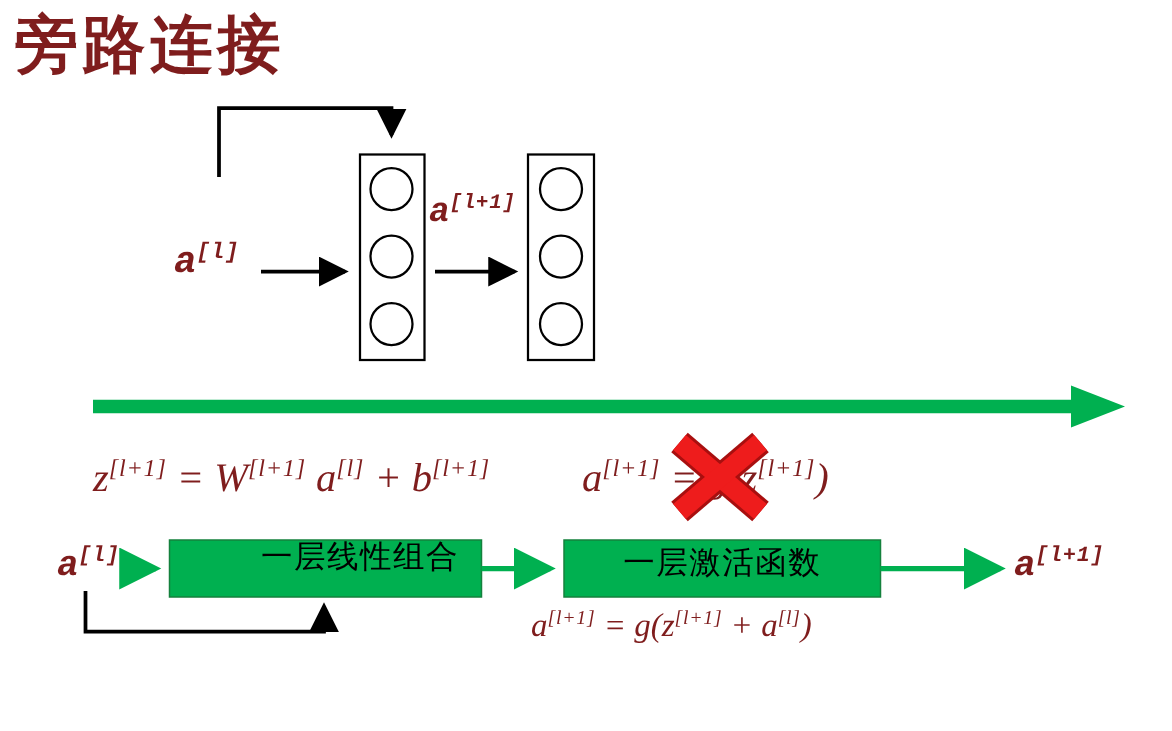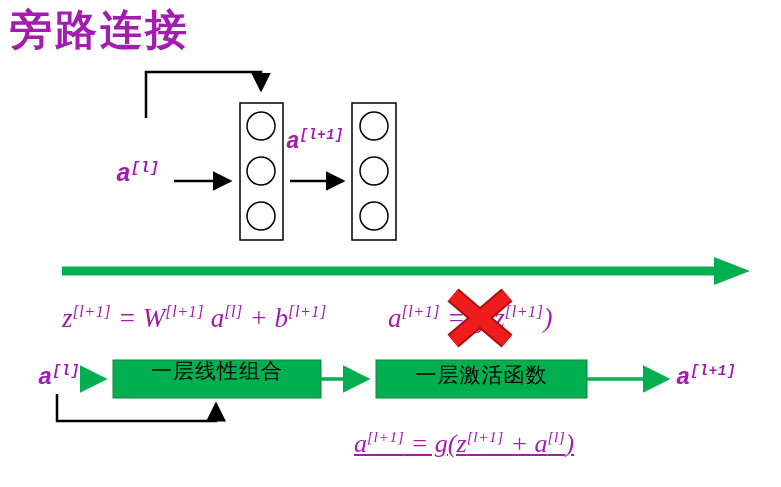--- a/index.html
+++ b/index.html
@@ -1,21 +1,21 @@
 <!DOCTYPE html>
 <html style="--green: #00b050; --red: #ee1c1c; --reddark: #a80f0f;"><head>
 <meta charset="utf-8">
 <style>
   html,body { margin:0; padding:0; background:#ffffff; }
   .canvas {
     position:relative; width:781px; height:487px; background:#ffffff;
     font-family:"Liberation Serif", serif; overflow:hidden;
   }
   .layer-svg { position:absolute; left:0; top:0; z-index:1; }
-  .txt { position:absolute; z-index:2; white-space:nowrap; color:#a21caf; }
+  .txt { position:absolute; z-index:2; white-space:nowrap; color:#7f1d1d; }
   .title {
     left:10px; top:2px; font-size:42px; font-weight:600;
     letter-spacing:3px; font-family:"Liberation Serif", serif;
   }
   .math { font-style:italic; font-size:27px; }
   .math sup { font-size:0.60em; font-style:italic; letter-spacing:0.5px; }
   .biglabel { font-weight:bold; font-size:25px; font-style:italic;font-family:Liberation Mono, monospace; }
   .boxlabel {
     position:absolute; z-index:2; font-family:"Liberation Sans", sans-serif;
     font-size:21px; color:#000; display:flex; align-items:center; justify-content:center;
@@ -81,19 +81,19 @@
   <div class="txt math" style="left:388px; top:303px;">a<sup>[l+1]</sup> = g(z<sup>[l+1]</sup>)</div>
 
   <svg class="x-svg" style="left:444px; top:288px;" width="72" height="60" viewBox="0 0 72 60">
     <line x1="9" y1="7" x2="63" y2="53" style="stroke:var(--reddark,#a80f0f)" stroke-width="17"></line>
     <line x1="63" y1="7" x2="9" y2="53" style="stroke:var(--reddark,#a80f0f)" stroke-width="17"></line>
     <line x1="9" y1="7" x2="63" y2="53" style="stroke:var(--red,#ee1c1c)" stroke-width="13"></line>
     <line x1="63" y1="7" x2="9" y2="53" style="stroke:var(--red,#ee1c1c)" stroke-width="13"></line>
   </svg>
 
   <div class="txt math biglabel" style="left:38px; top:363px; font-size:24px;">a<sup>[l]</sup></div>
-  <div class="boxlabel" style="left:113px; top:360px; width:208px; height:22px;">一层线性组合</div>
+  <div class="boxlabel" style="left:113px; top:360px; width:208px; height:22px;padding-left:23px;">一层线性组合</div>
   <div class="boxlabel" style="left:376px; top:360px; width:211px; height:30px;">一层激活函数</div>
   <div class="txt math biglabel" style="left:676px; top:363px; font-size:24px;">a<sup>[l+1]</sup></div>
 
-  <div class="txt math" style="left:354px; top:428px; font-size:26px;text-decoration:underline;">a<sup>[l+1]</sup> = g(z<sup>[l+1]</sup> + a<sup>[l]</sup>)</div>
+  <div class="txt math" style="left:354px; top:404px; font-size:22px;">a<sup>[l+1]</sup> = g(z<sup>[l+1]</sup> + a<sup>[l]</sup>)</div>
 
 </div>
 
 </body></html>

